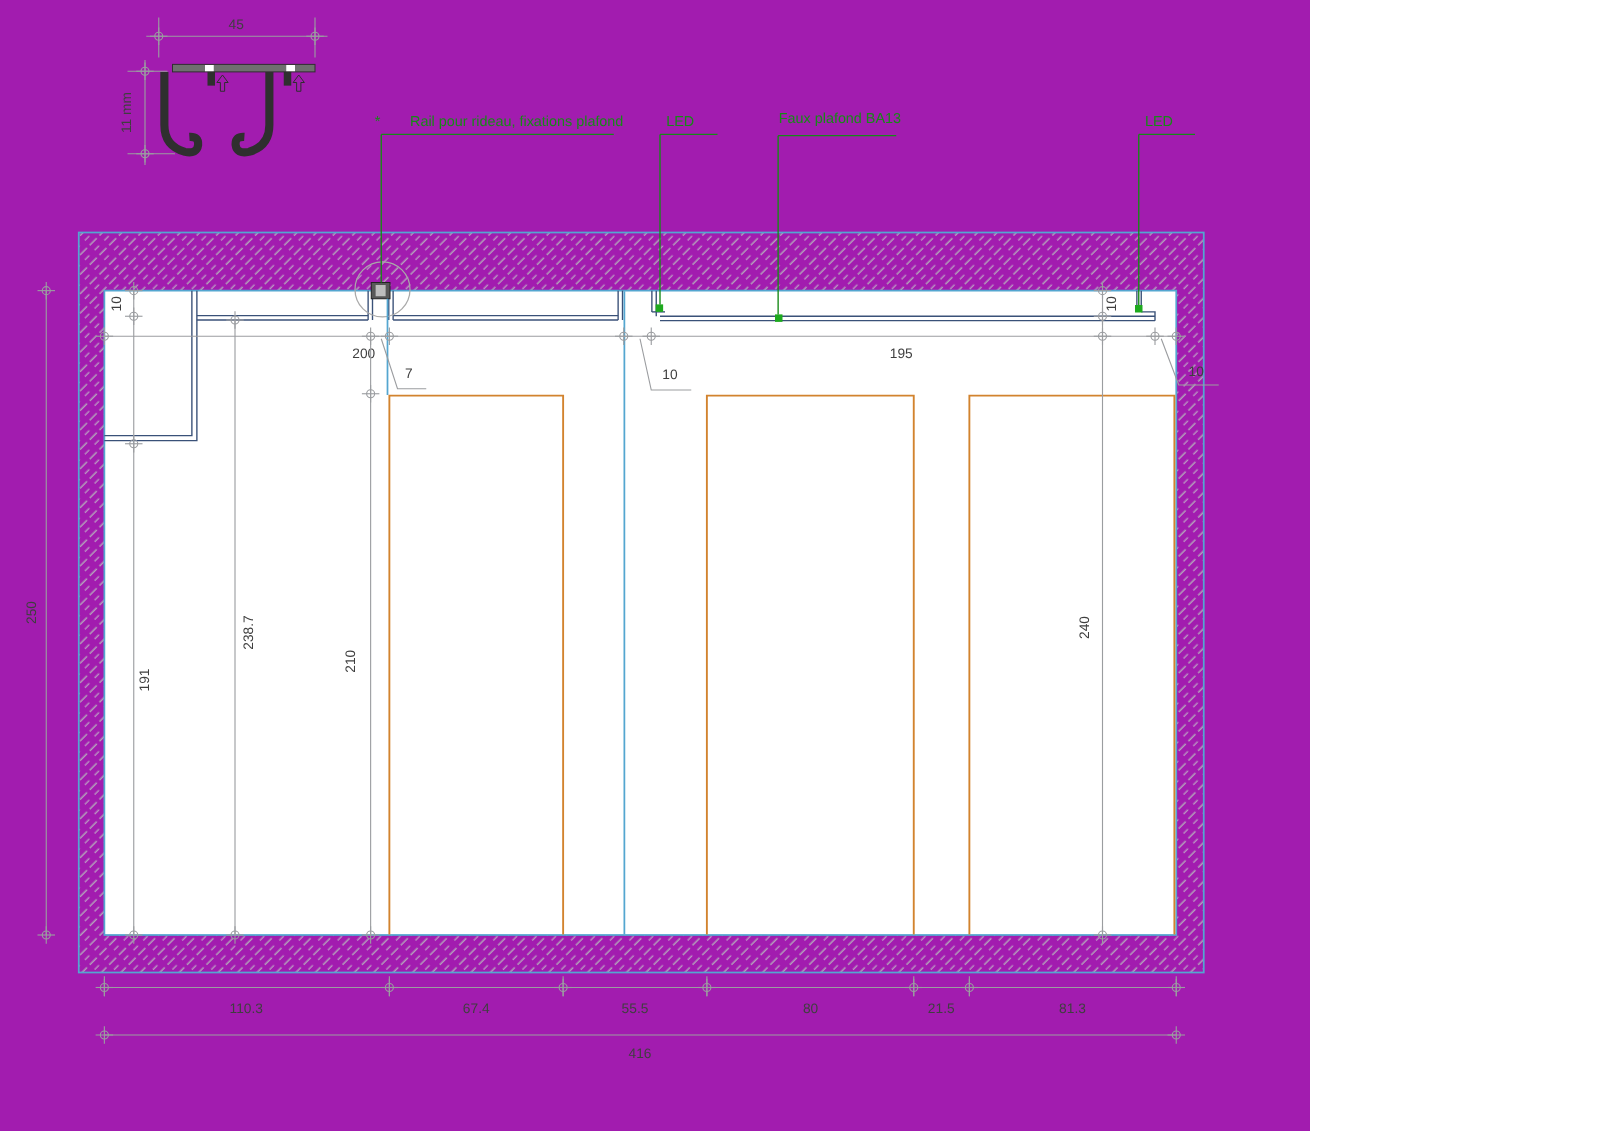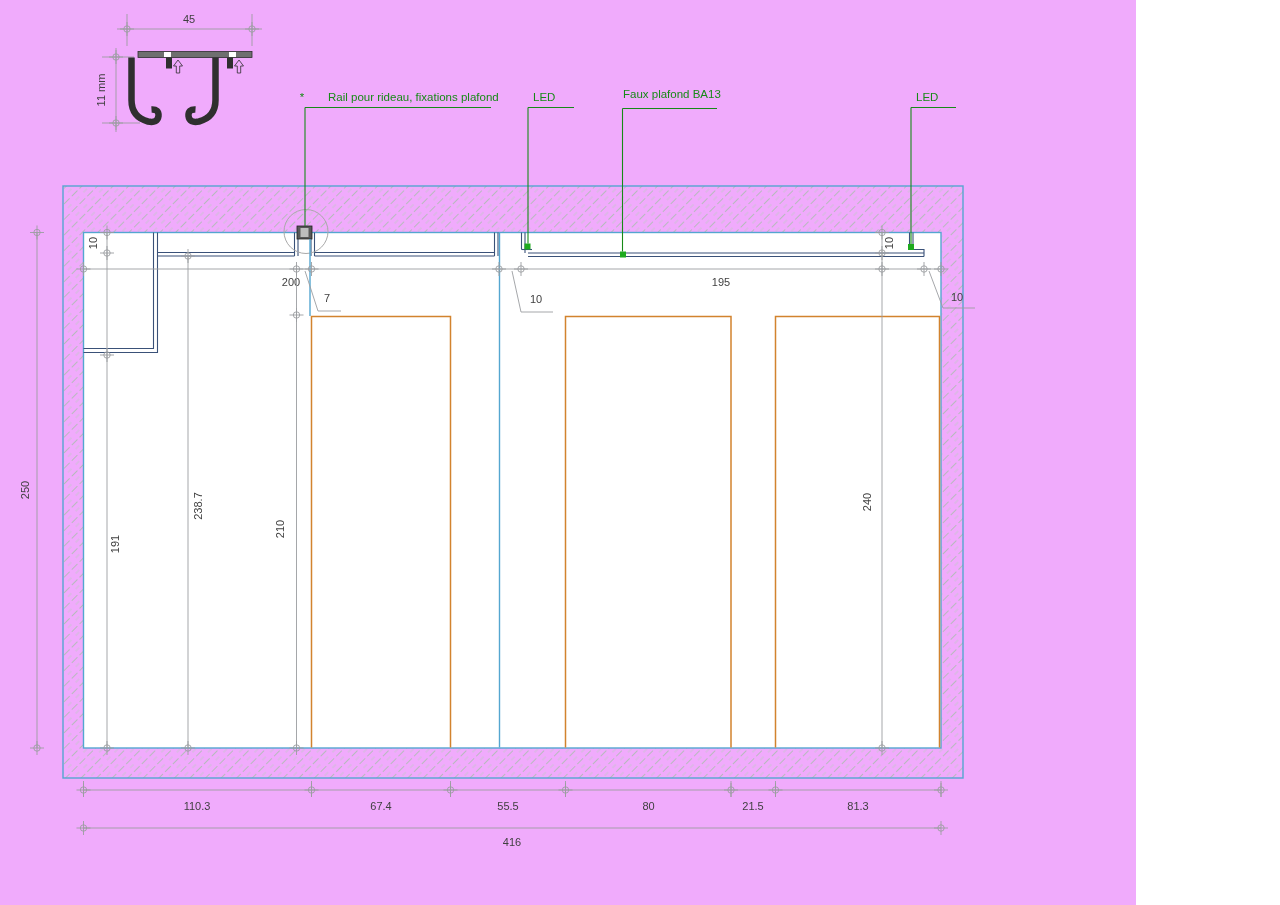--- a/index.html
+++ b/index.html
@@ -1,16 +1,16 @@
 <!DOCTYPE html>
 <html><head>
 <meta charset="utf-8">
 <style>
   html,body{margin:0;padding:0;background:#ffffff;}
-  .stage{width:1136px;height:905px;position:relative;background:#f0abfc;overflow:hidden;}
+  .stage{width:1048px;height:905px;position:relative;background:#a21caf;overflow:hidden;}
   svg{display:block;}
   path,line,circle,rect.nofill{fill:none;}
   .cyan{stroke:#54a6d0;stroke-width:1.4;fill:none;}
   .navy{stroke:#3a5178;stroke-width:1.1;fill:none;}
   .orange{stroke:#d2832e;stroke-width:1.5;fill:none;}
   .green{stroke:#178a17;stroke-width:1.1;fill:none;}
   .dim{stroke:#9b9da0;stroke-width:0.9;fill:none;}
   .detail-dark{stroke:#2f2f2f;fill:none;}
   .dimtext{font-family:"Liberation Sans",sans-serif;font-size:11px;fill:#3f3f3f;}
   .greentext{font-family:"Liberation Sans",sans-serif;font-size:11.5px;fill:#178a17;}

